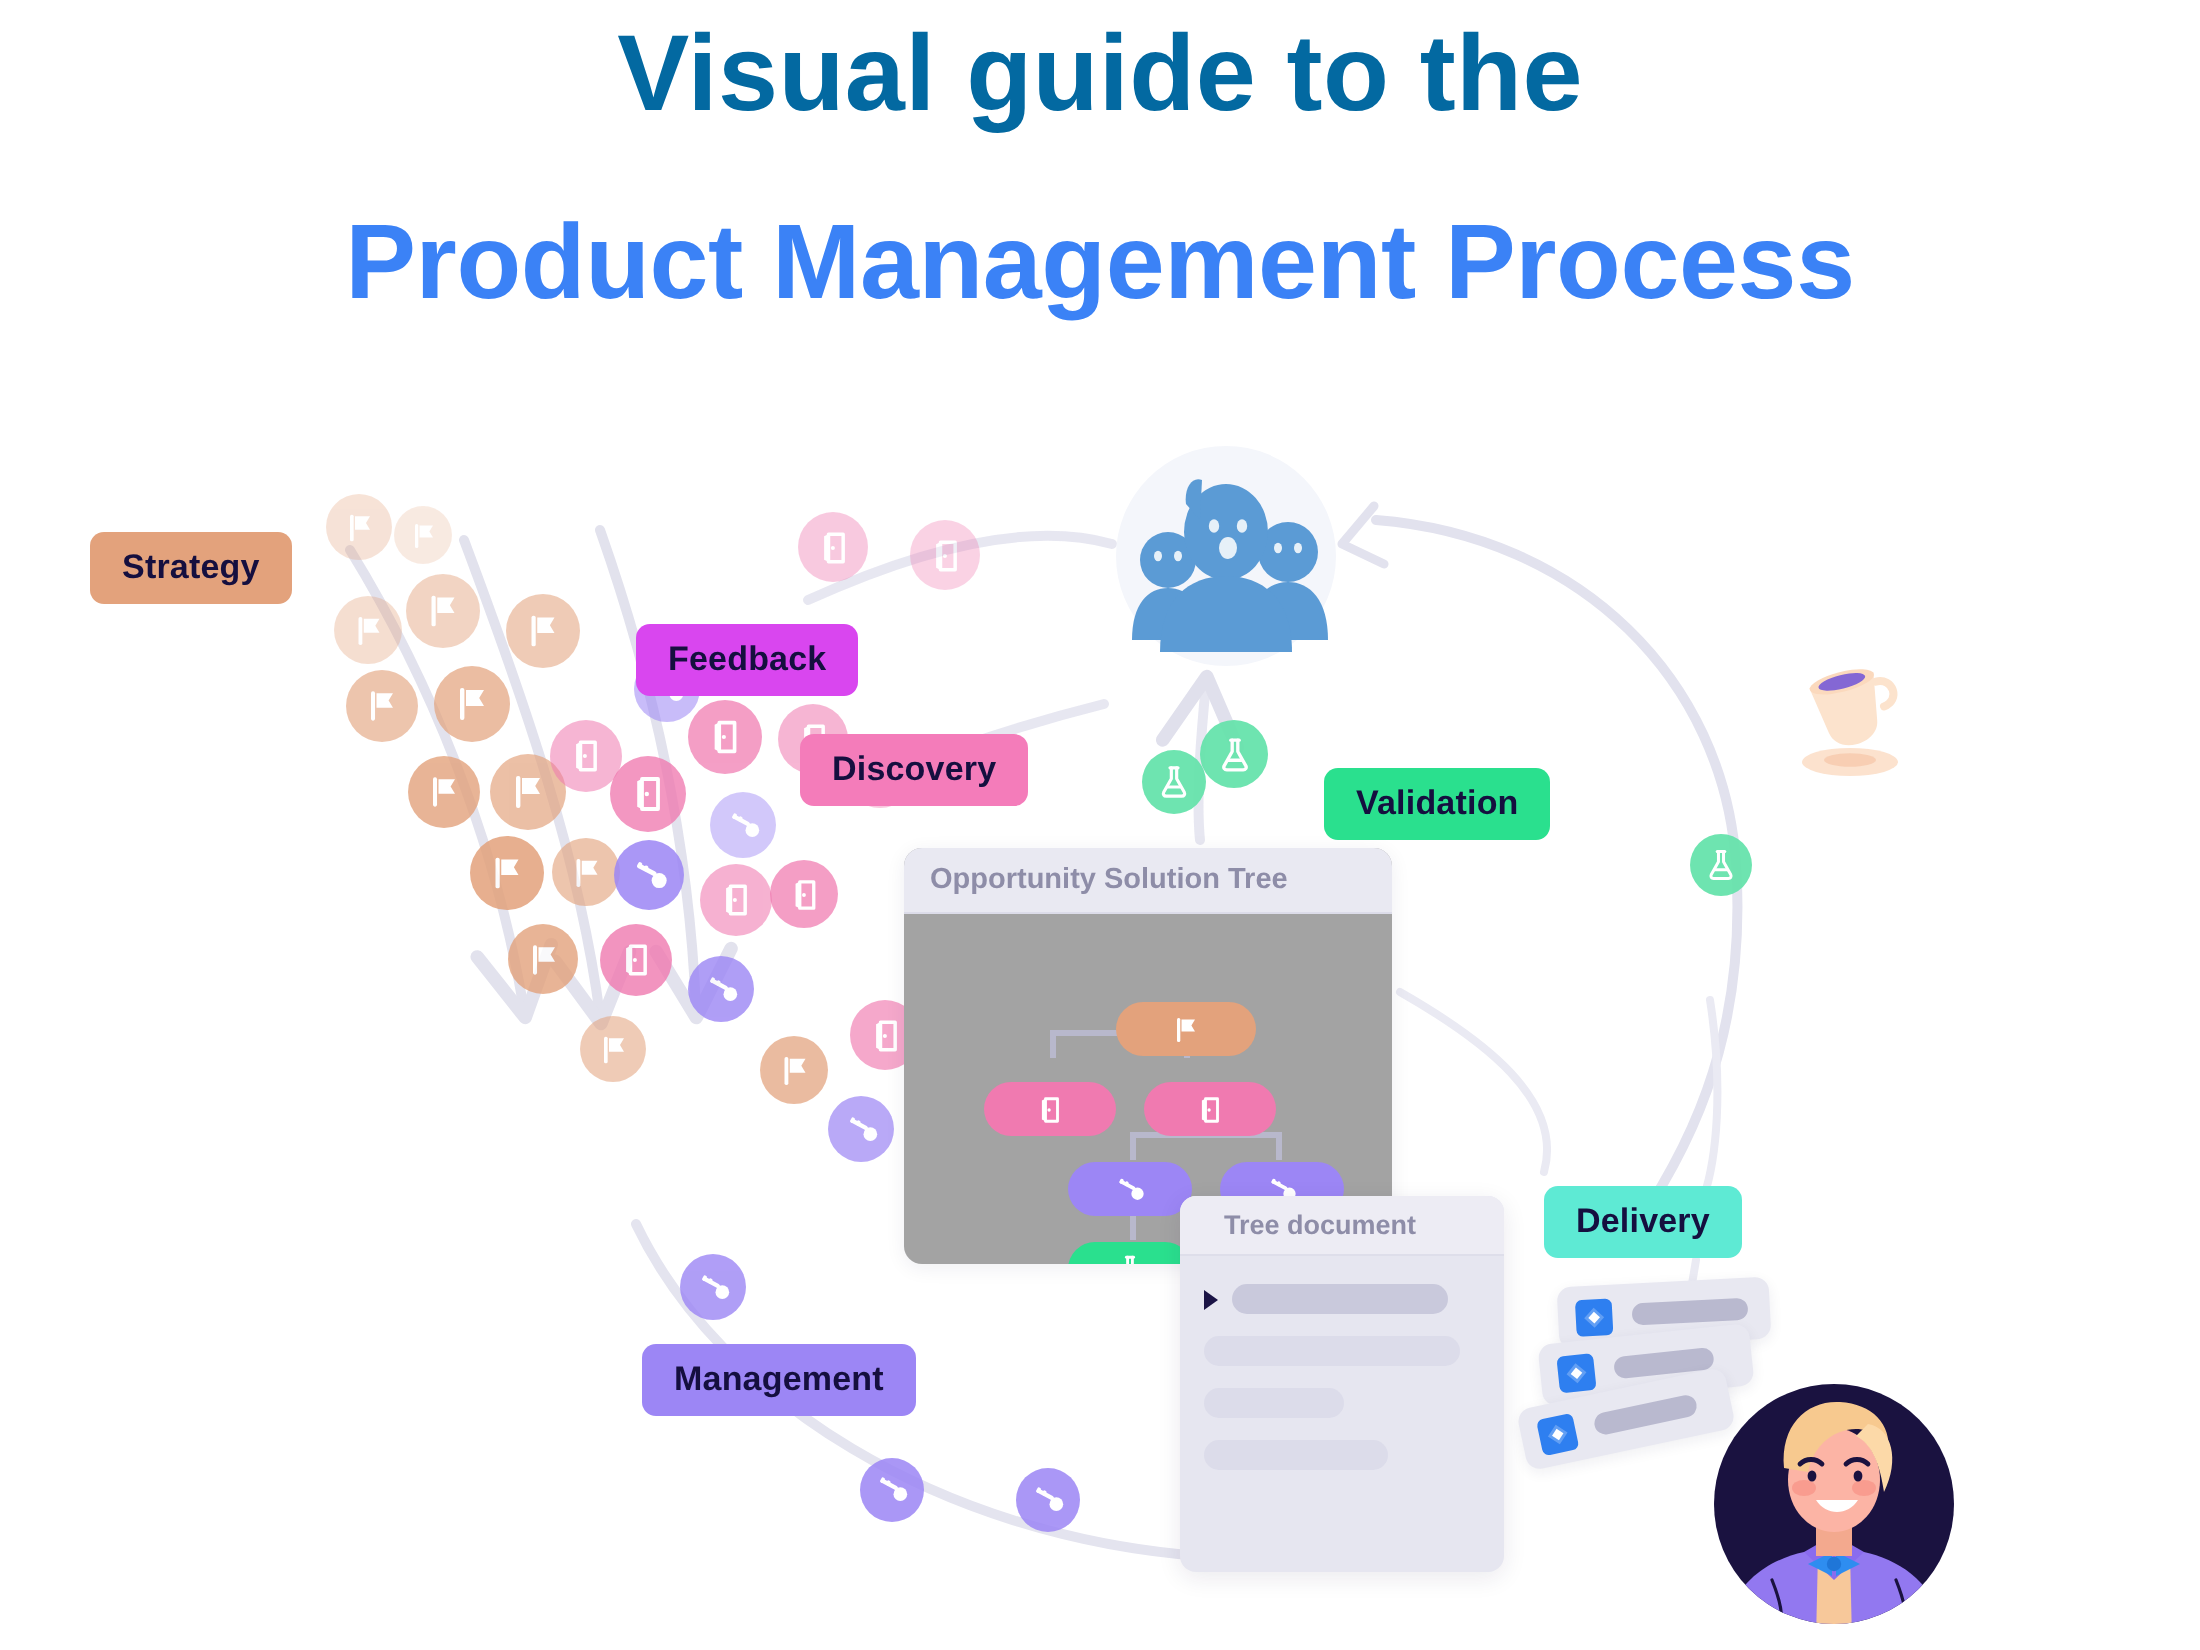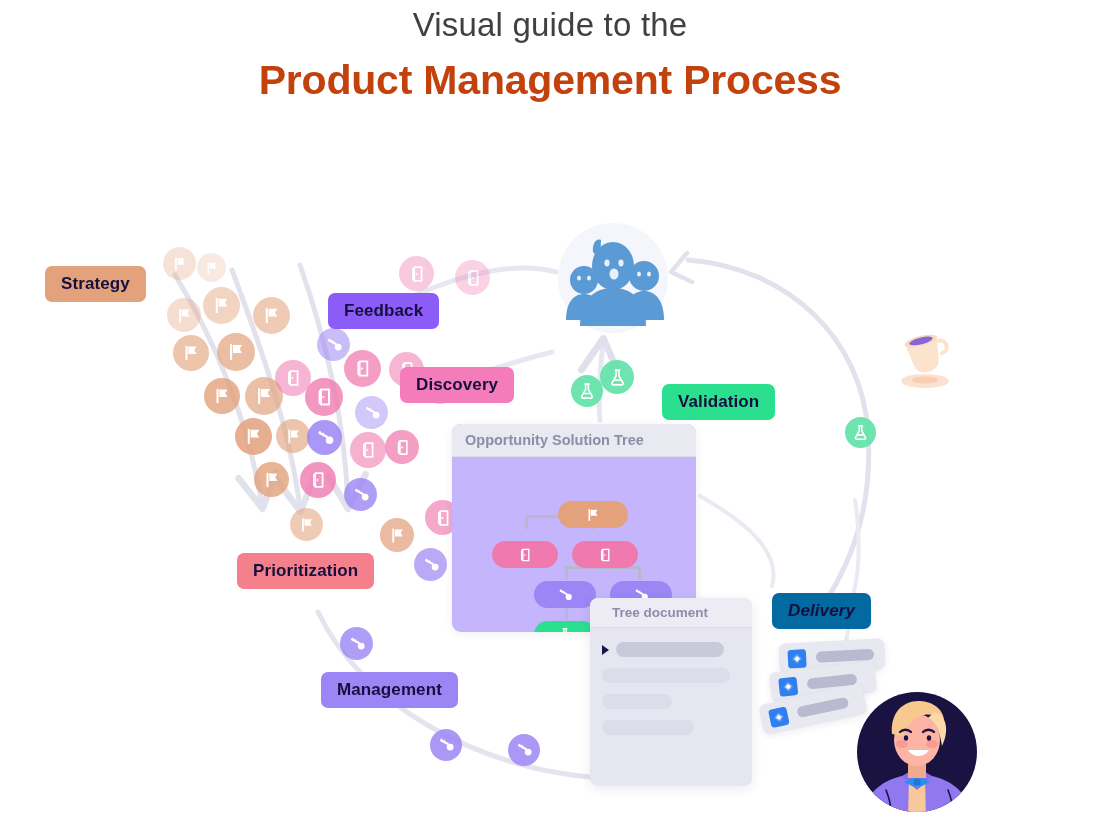--- a/index.html
+++ b/index.html
@@ -17,33 +17,33 @@
     background: #ffffff;
   }
 
   
   #header {
     position: absolute; top: 0; left: 0; width: 1100px;
     text-align: center;
     padding-top: 4px;
   }
   #title-line1 {
-    font-size: 33px;
-    font-weight: 400;
-    color: #404040;
+    font-size: 54px;
+    font-weight: 700;
+    color: #0369a1;
     letter-spacing: 0.2px;
     line-height: 1.25;
   }
   #title-line2 {
-    font-size: 41px;
+    font-size: 53px;
     font-weight: 700;
-    color: #c2410c;
+    color: #3b82f6;
     letter-spacing: -0.2px;
     line-height: 1.35;
-    margin-top: 8px;
+    margin-top: 24px;
   }
 
   
   .layer { position: absolute; left: 0; top: 0; width: 1100px; height: 825px; }
   #svg-arrows { pointer-events: none; }
 
   
   .stage-pill {
     position: absolute;
     display: flex; align-items: center;
@@ -63,21 +63,21 @@
     border-radius: 50%;
     display: flex; align-items: center; justify-content: center;
   }
   .chip svg { display: block; }
 
   
   #ost-card {
     position: absolute;
     left: 452px; top: 424px;
     width: 244px; height: 208px;
-    background: #c4b5fd;
+    background: #a3a3a3;
     border-radius: 9px;
     box-shadow: 0 2px 10px rgba(30,25,70,0.07);
     overflow: hidden;
   }
   #ost-title {
     height: 33px;
     display: flex; align-items: center;
     padding-left: 13px;
     font-size: 14.5px;
     font-weight: 700;
@@ -811,33 +811,30 @@
         <path d="M30,100 C34,110 36,118 34,126" fill="none" stroke="#1a1240" stroke-width="1.6" stroke-linecap="round"></path>
         <path d="M92,100 C96,110 98,118 96,126" fill="none" stroke="#1a1240" stroke-width="1.6" stroke-linecap="round"></path>
       </g>
     </svg>
   </div>
 
   <div class="layer" id="pills-layer">
       <div class="stage-pill" style="left: 45px; top: 266px; background: rgb(227, 162, 124); justify-content: flex-end;">
         <span>Strategy</span>
       </div>
-      <div class="stage-pill" style="left: 318px; top: 293px; background: #8b5cf6; margin-left: 10px;">
+      <div class="stage-pill" style="left: 318px; top: 312px; background: #d946ef;">
         <span>Feedback</span>
       </div>
       <div class="stage-pill" style="left: 400px; top: 367px; background: rgb(244, 124, 186);">
         <span>Discovery</span>
       </div>
       <div class="stage-pill" style="left: 662px; top: 384px; background: rgb(42, 224, 142);">
         <span>Validation</span>
       </div>
-      <div class="stage-pill" style="left: 237px; top: 553px; background: rgb(244, 128, 139);">
-        <span>Prioritization</span>
-      </div>
-      <div class="stage-pill" style="left: 772px; top: 593px; background: #0369a1; font-style: italic;">
+      <div class="stage-pill" style="left: 772px; top: 593px; background: #5eead4;">
         <span>Delivery</span>
       </div>
       <div class="stage-pill" style="left: 321px; top: 672px; background: rgb(156, 134, 245);">
         <span>Management</span>
       </div>
     </div>
 
 </div>
 
 </body></html>

